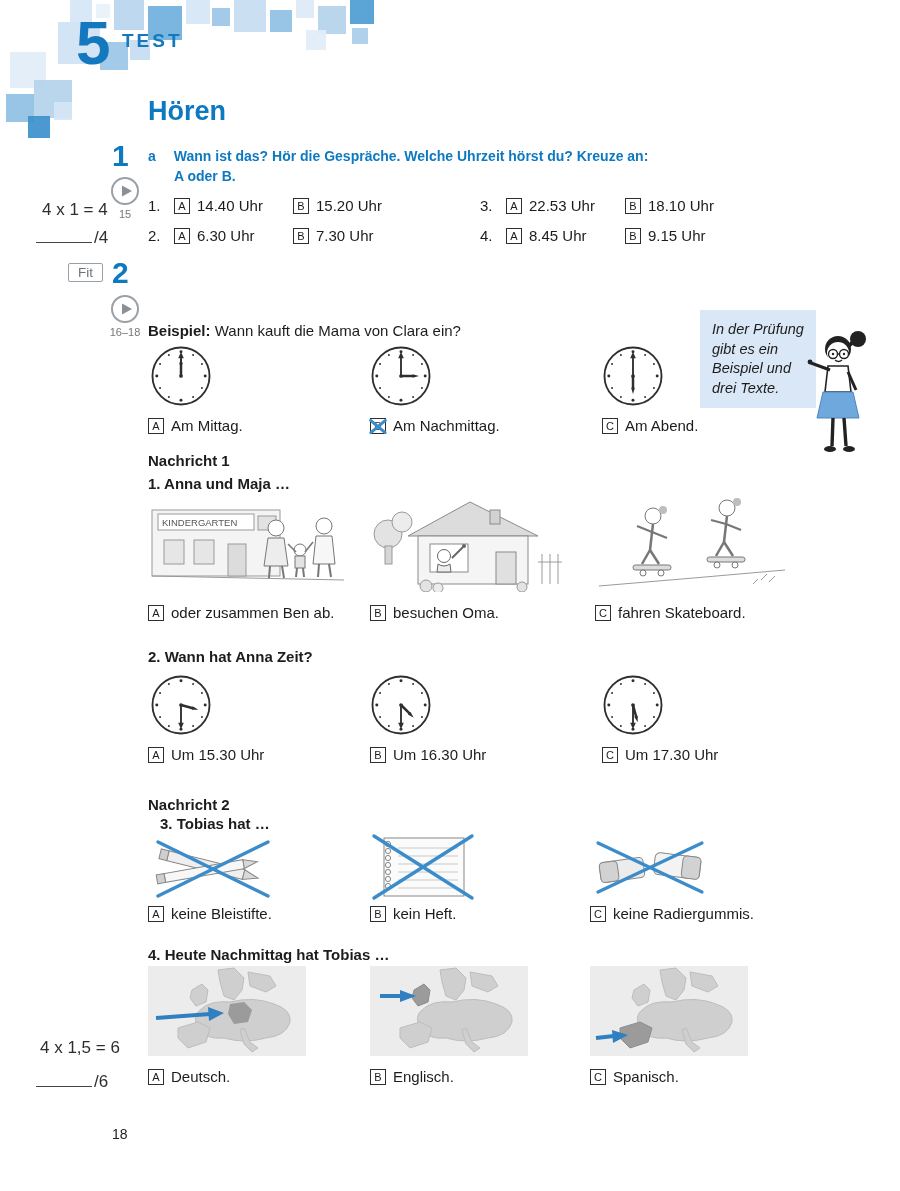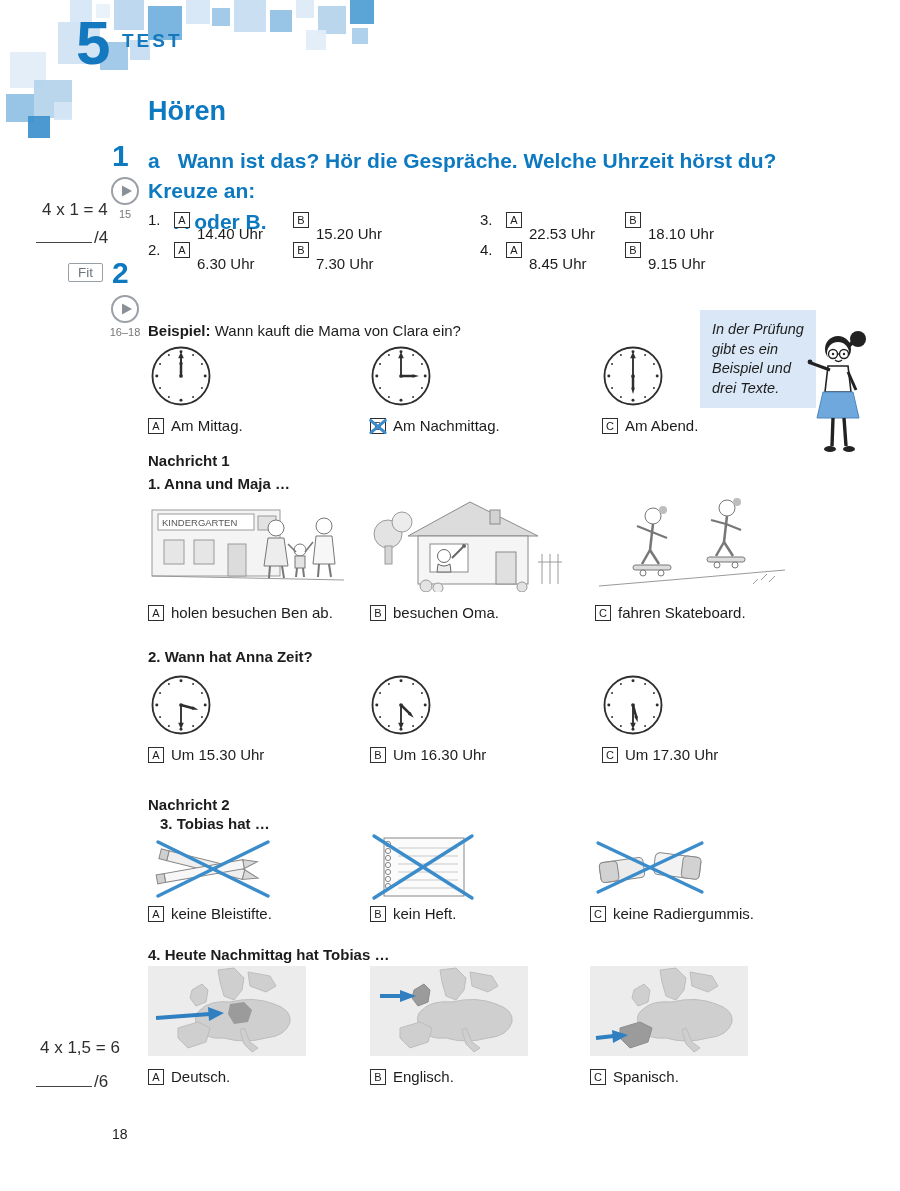--- a/index.html
+++ b/index.html
@@ -5,37 +5,37 @@
 <style>
 *{margin:0;padding:0;box-sizing:border-box;}
 body{background:#ffffff;}
 .page{position:relative;width:900px;height:1191px;background:#fff;font-family:"Liberation Sans",sans-serif;color:#1c1c1c;overflow:hidden;}
 .abs{position:absolute;}
 .mosaic i{position:absolute;display:block;opacity:.92;}
 .chapter-num{font-size:62px;font-weight:bold;color:#1478be;line-height:1;}
 .chapter-label{font-size:19px;font-weight:bold;color:#1478be;letter-spacing:3px;}
 .section-title{font-size:27px;font-weight:bold;color:#0d79c0;}
 .tasknum{font-size:30px;font-weight:bold;color:#0d79c0;line-height:1;}
-.instr{font-size:21px;font-weight:bold;color:#0d79c0;line-height:1.45;}
+.instr{font-size:14px;font-weight:bold;color:#0d79c0;line-height:1.45;}
 .sub{margin-right:18px;}
 .play{width:30px;height:30px;display:block;}
 .track{font-size:11px;color:#777;text-align:center;}
 .marg{font-size:17px;color:#2e2e2e;}
 .scoreline{display:inline-block;width:56px;border-bottom:1.2px solid #444;height:12px;margin-right:2px;}
 .fitbox{border:1.5px solid #99a0a8;border-radius:2px;color:#6e747c;font-size:13.5px;padding:1px 9px;display:inline-block;}
 .qline{font-size:15px;}
 .bold{font-weight:bold;}
 .optline{display:flex;align-items:center;font-size:15px;white-space:nowrap;}
 .box{position:relative;display:inline-flex;width:16px;height:16px;border:1.3px solid #2e2e2e;align-items:center;justify-content:center;font-size:11px;flex:none;margin-right:7px;background:#fff;}
 .box.checked::before,.box.checked::after{content:"";position:absolute;left:-4px;right:-4px;top:46%;height:2.6px;background:#3b8ccb;border-radius:2px;}
 .box.checked::before{transform:rotate(40deg);}
 .box.checked::after{transform:rotate(-40deg);}
 .t1item{display:flex;align-items:center;font-size:15px;}
 .t1item .qnum{width:26px;flex:none;}
-.t1item .val{width:96px;flex:none;margin-top:28px;}
+.t1item .val{width:96px;flex:none;}
 .clock{width:62px;height:62px;}
 .tip{background:#d9e7f6;font-style:italic;font-size:14.5px;line-height:1.35;padding:10px 12px;width:116px;color:#1c1c1c;}
 .pagenum{font-size:14px;color:#222;}
 .ill svg{display:block;}
 </style>
 </head>
 <body>
 
 <div class="page">
 
@@ -310,21 +310,21 @@
       <circle cx="122" cy="73" r="3" fill="#fff" stroke="#777"></circle>
       <circle cx="140" cy="73" r="3" fill="#fff" stroke="#777"></circle>
       <line x1="166" y1="88" x2="172" y2="82" stroke="#9a9a9a"></line>
       <line x1="174" y1="90" x2="180" y2="84" stroke="#9a9a9a"></line>
       <line x1="158" y1="92" x2="163" y2="87" stroke="#9a9a9a"></line>
     </svg>
   </div>
 
   <div class="abs optline" style="left:148px;top:604px">
     <span class="box">A</span>
-    <span>holen besuchen Ben ab.</span>
+    <span>oder zusammen Ben ab.</span>
   </div>
   <div class="abs optline" style="left:370px;top:604px">
     <span class="box">B</span>
     <span>besuchen Oma.</span>
   </div>
   <div class="abs optline" style="left:595px;top:604px">
     <span class="box">C</span>
     <span>fahren Skateboard.</span>
   </div>
 

